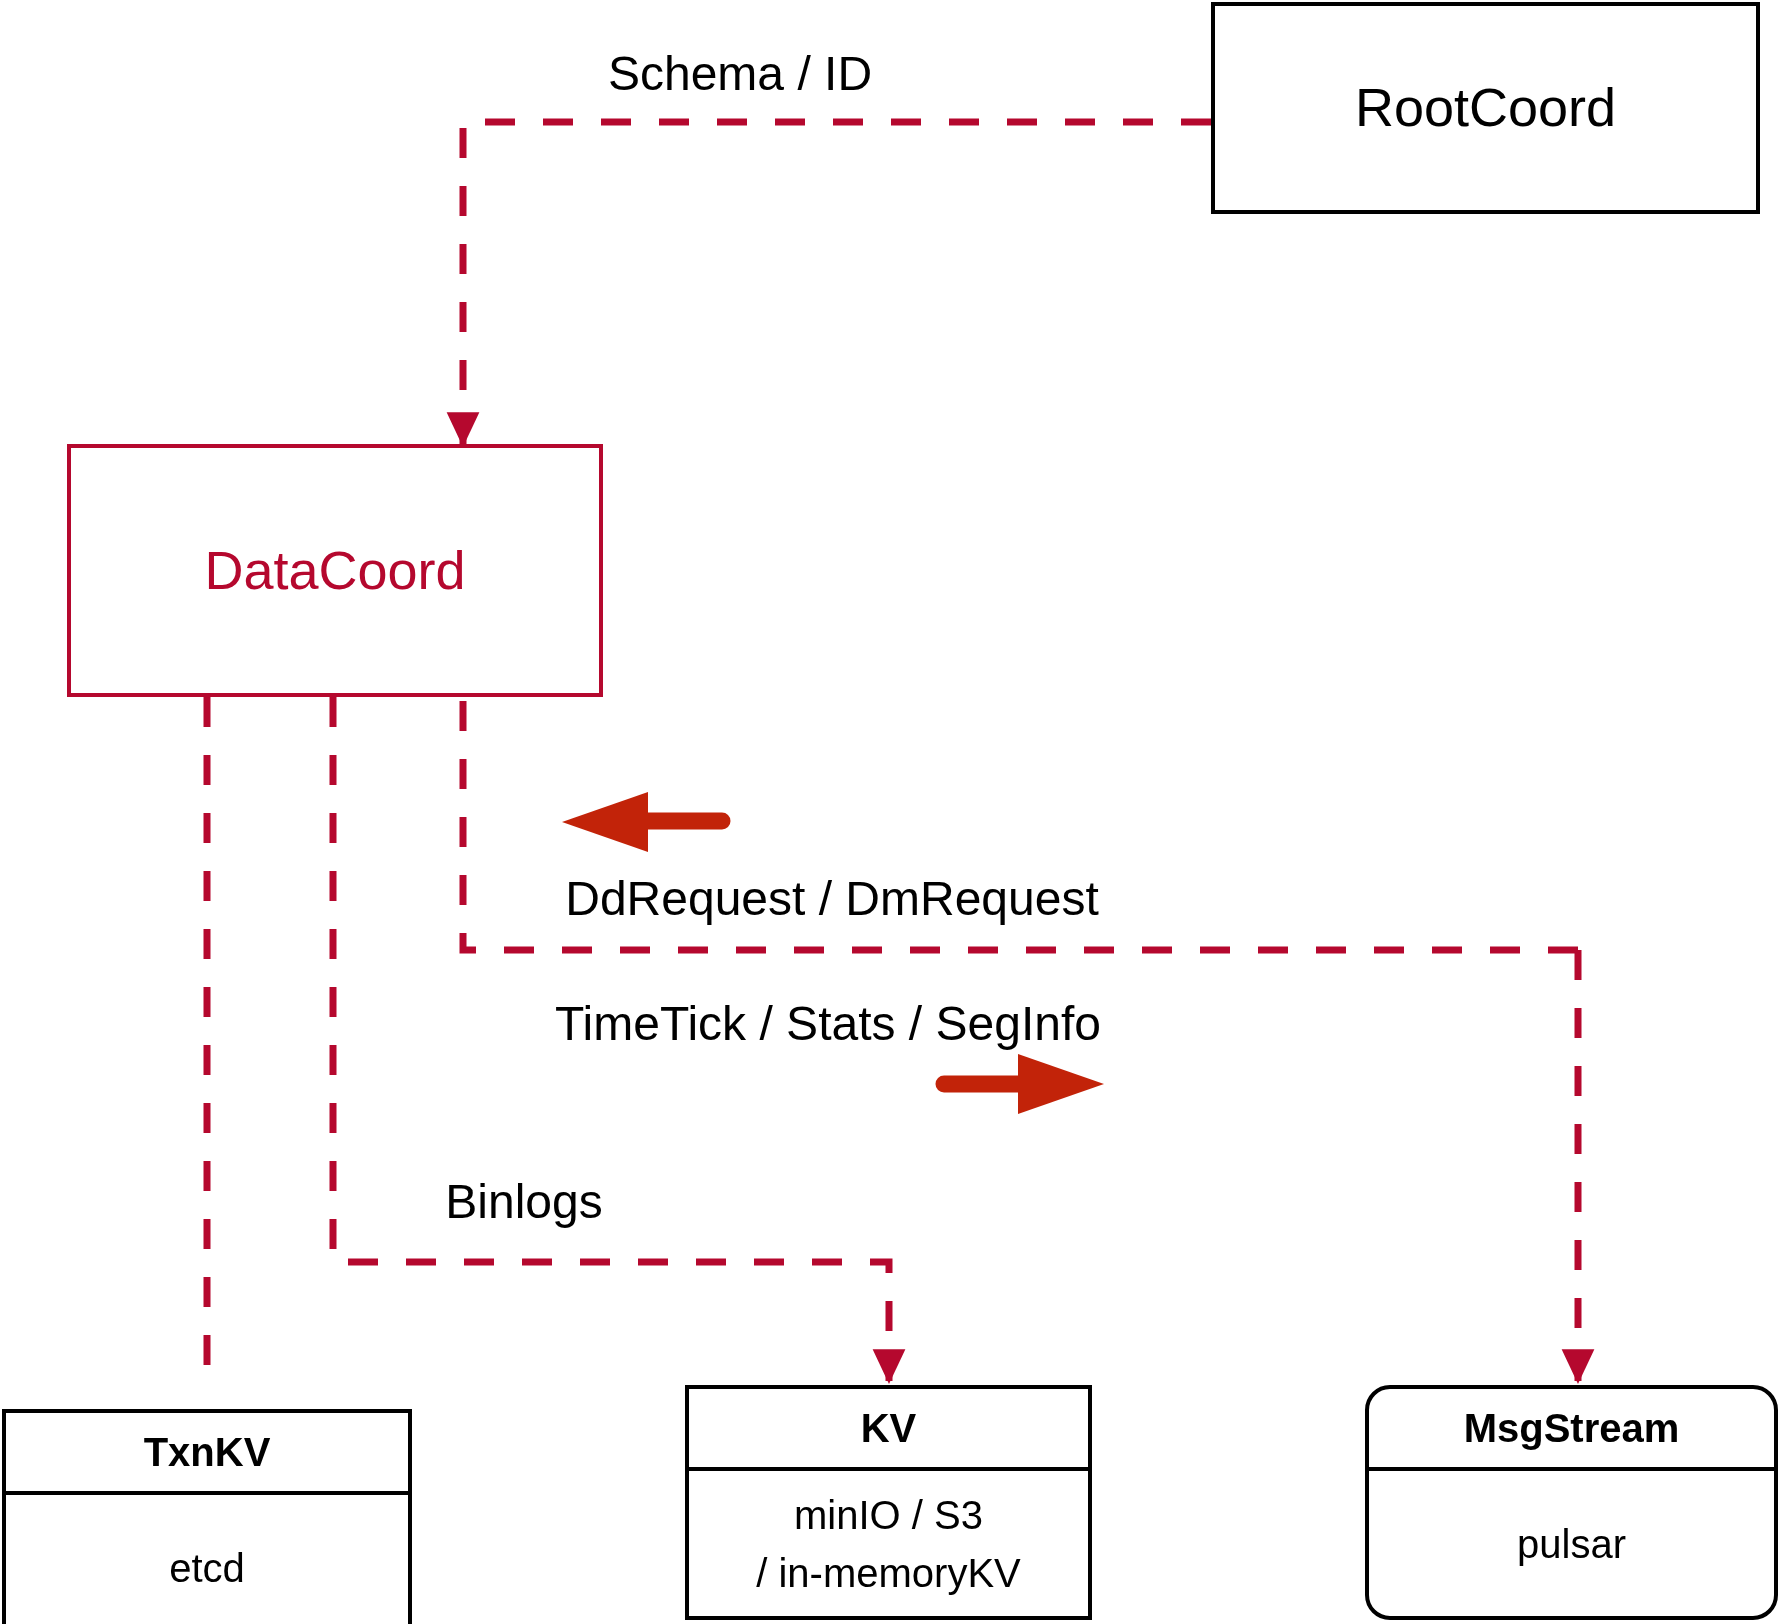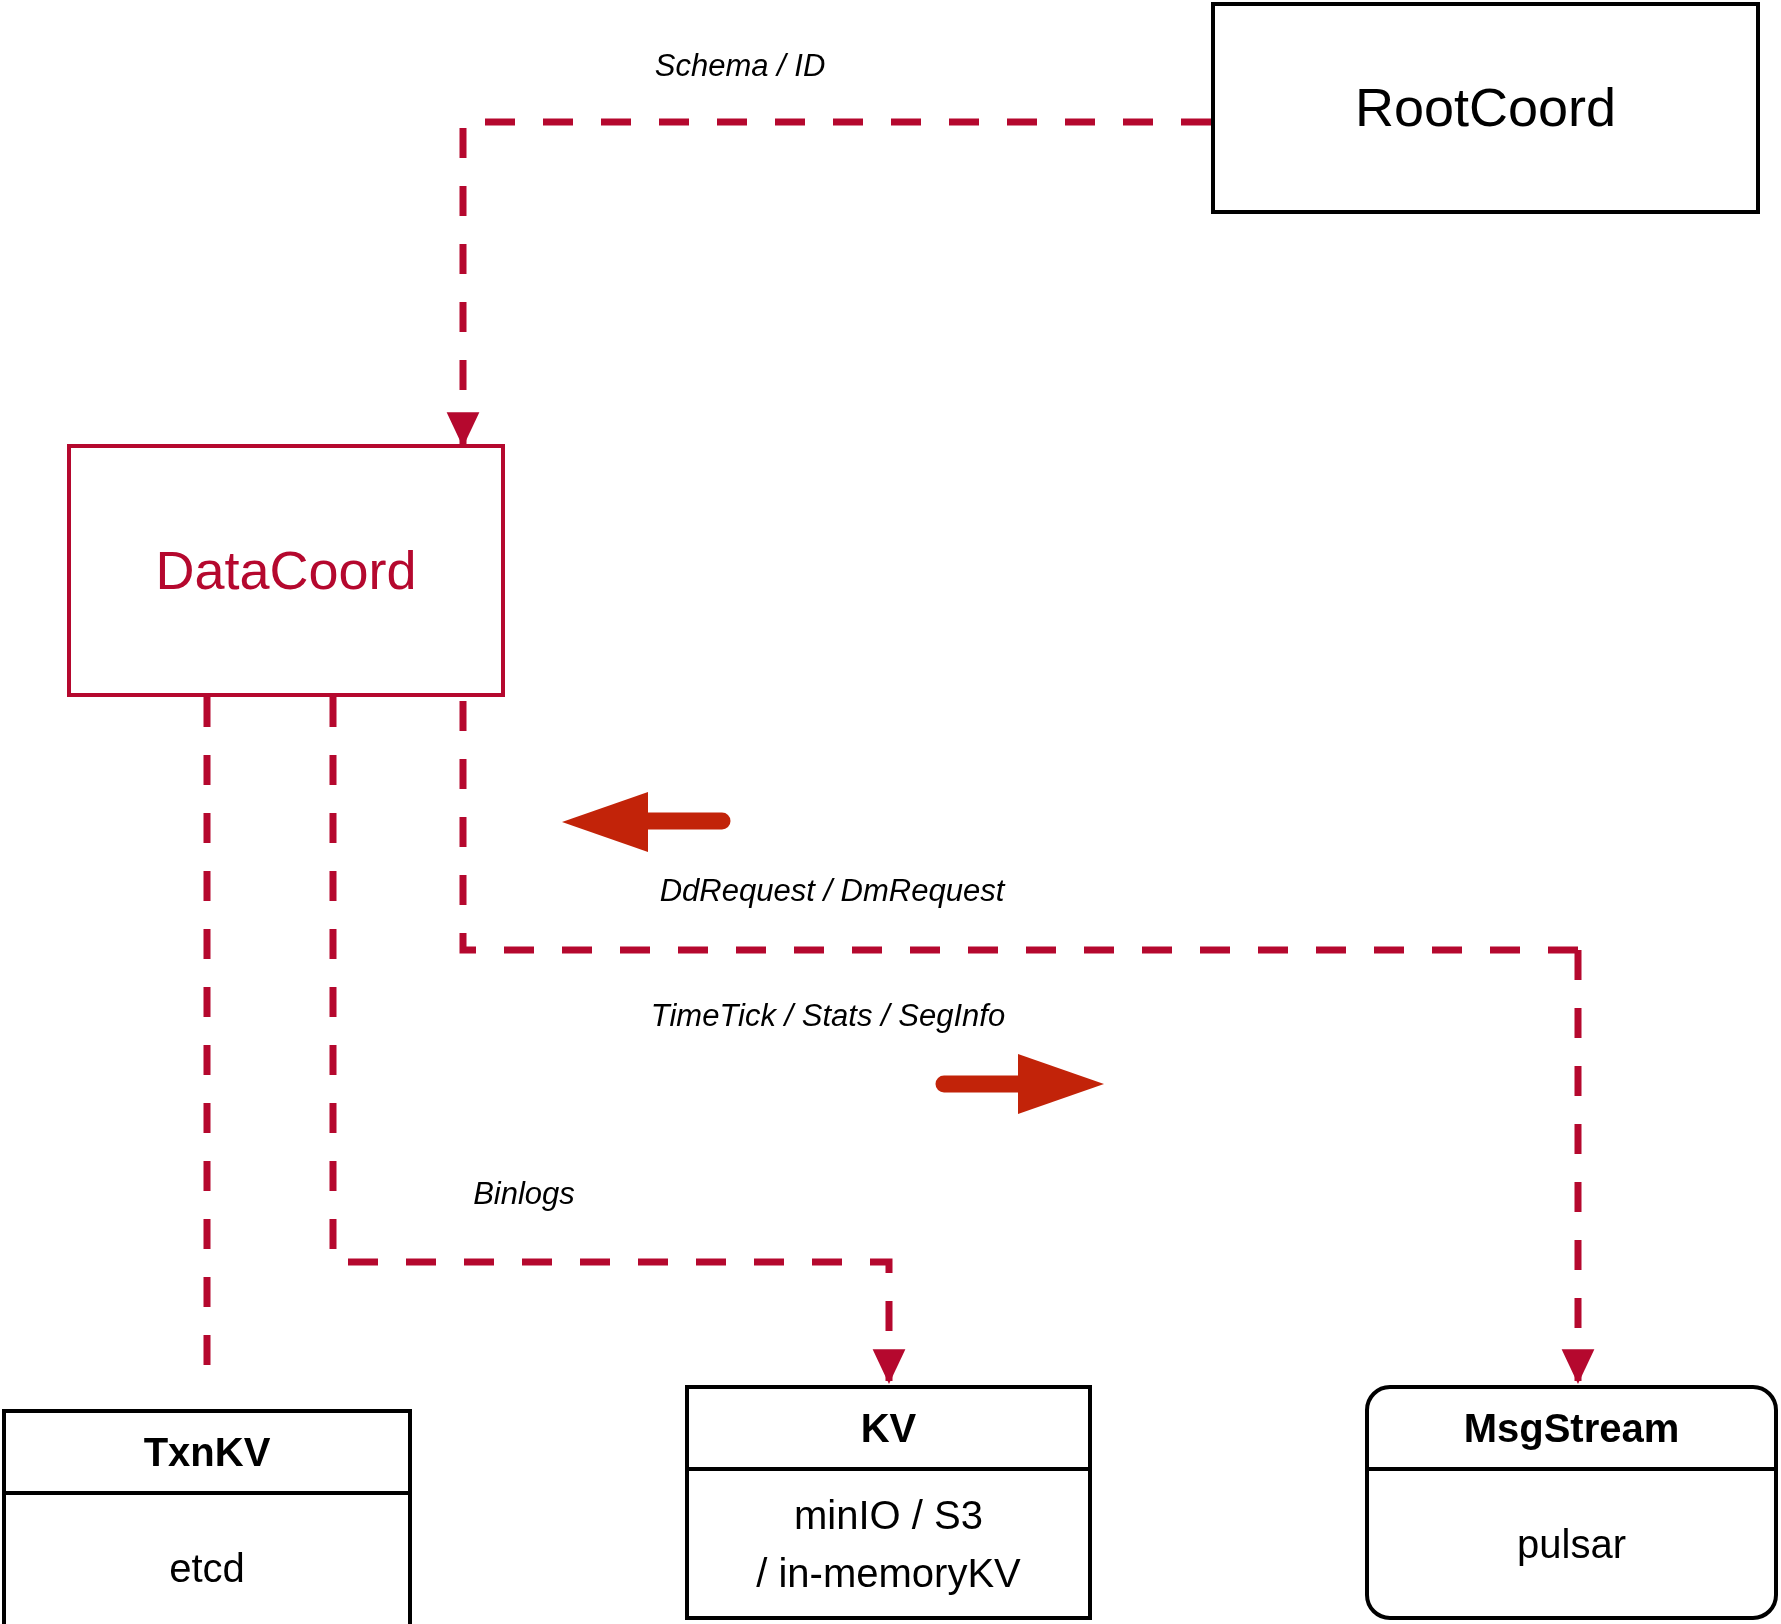--- a/index.html
+++ b/index.html
@@ -82,27 +82,26 @@
     font-size: 40px;
     color: #000000;
     line-height: 1.45;
     white-space: nowrap;
     text-align: center;
   }
 
   
   .edge-label {
     position: absolute;
-    font-size: 31px;
+    font-size: 48px;
     color: #000000;
     white-space: nowrap;
     text-align: right;
     transform: translateX(-50%);
     line-height: 1;
-    font-style: italic;
   }
 </style>
 </head>
 <body>
 
 <div id="diagram-root">
 
   <svg id="edge-layer" viewBox="0 0 1781 1624">
     <defs>
       <marker id="arrow-crimson" viewBox="0 0 12 12" refX="10.5" refY="6" markerWidth="5.2" markerHeight="5.2" orient="auto-start-reverse">
@@ -128,21 +127,21 @@
     <g>
       <path d="M 944 1084 L 1038 1084" fill="none" stroke="#c22309" stroke-width="17" stroke-linecap="round"></path>
       <path d="M 1104 1084 L 1018 1054 L 1018 1114 z" fill="#c22309"></path>
     </g>
   </svg>
 
   <div class="node node-plain" style="left:1211px; top:2px; width:549px; height:212px;">
     <span class="node-title">RootCoord</span>
   </div>
 
-  <div class="node node-plain accent" style="left:67px; top:444px; width:438px; height:253px;">
+  <div class="node node-plain accent" style="left:67px; top:444px; width:536px; height:253px;">
     <span class="node-title accent-text">DataCoord</span>
   </div>
 
   <div class="node node-store" style="left:2px; top:1385px; width:410px; height:235px;margin-top:24px;">
     <div class="store-head" style="height:82px;">
       <span class="store-head-label">TxnKV</span>
     </div>
     <div class="store-body">
       <span class="store-body-line">etcd</span>
     </div>

